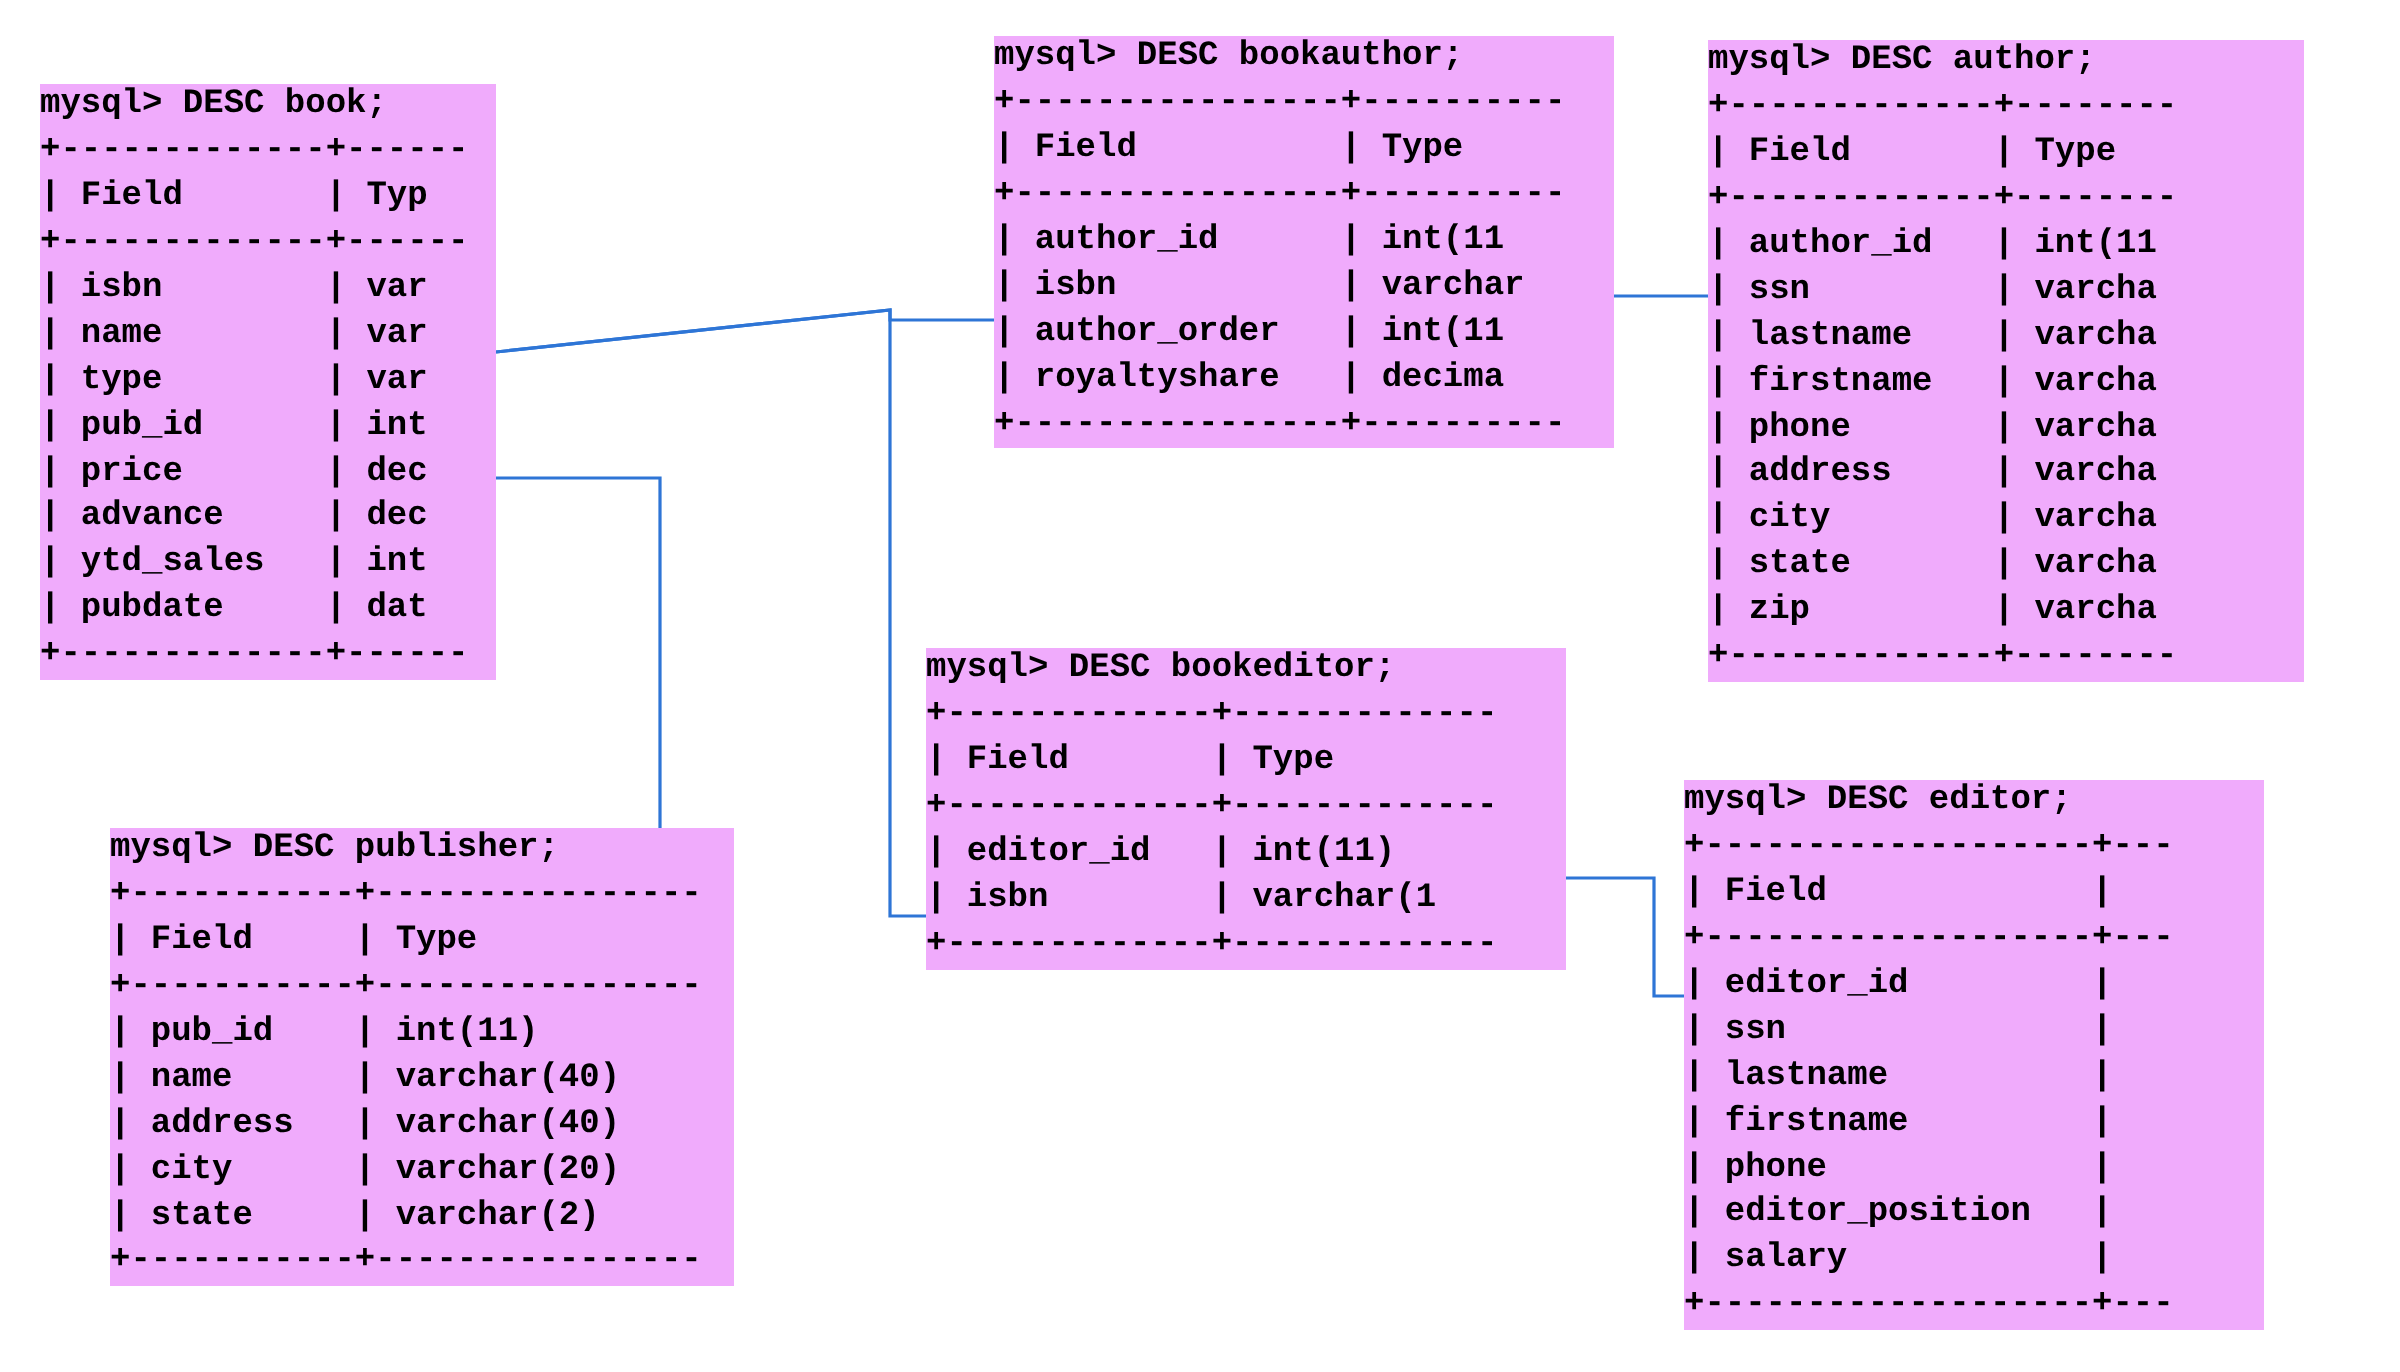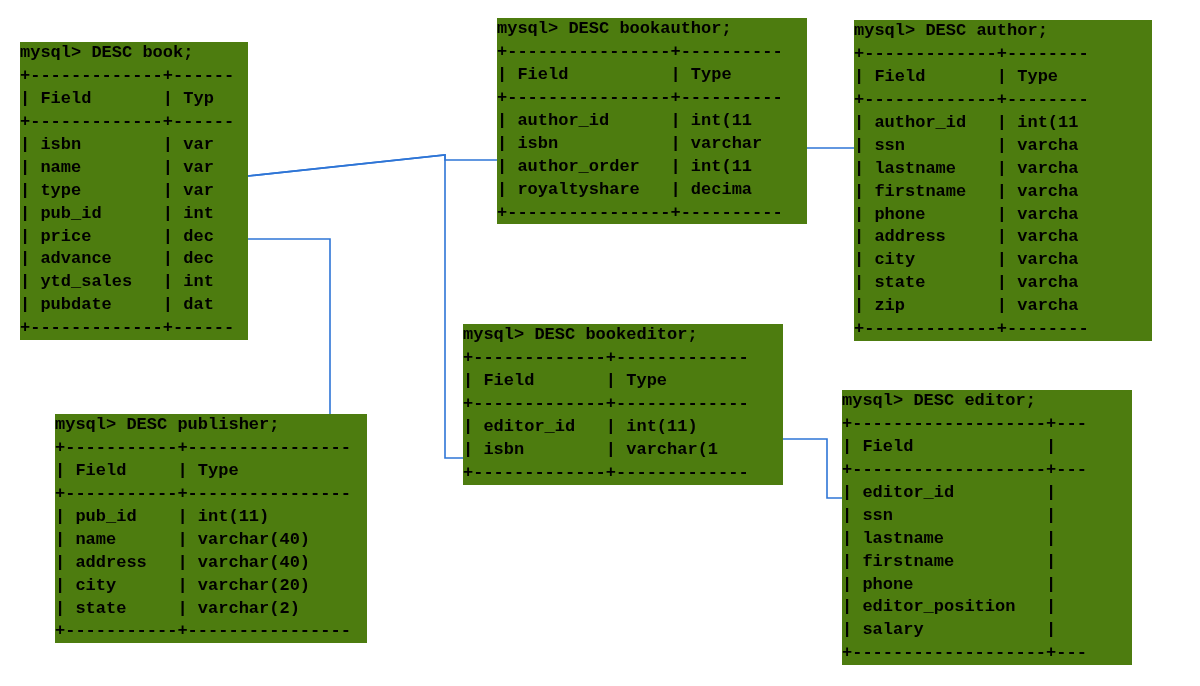--- a/index.html
+++ b/index.html
@@ -11,21 +11,21 @@
     font-weight: 600;
     color: #000;
   }
   .canvas {
     position: relative;
     width: 1200px;
     height: 686px;
   }
   .tblbox {
     position: absolute;
-    background: #4d7c0f;
+    background: #f0abfc;
     line-height: 1.35;
     white-space: pre;
     overflow: hidden;
   }
   .tblbox .row { white-space: pre; }
   svg.wires {
     position: absolute;
     left: 0; top: 0;
     width: 1200px; height: 686px;
     pointer-events: none;

